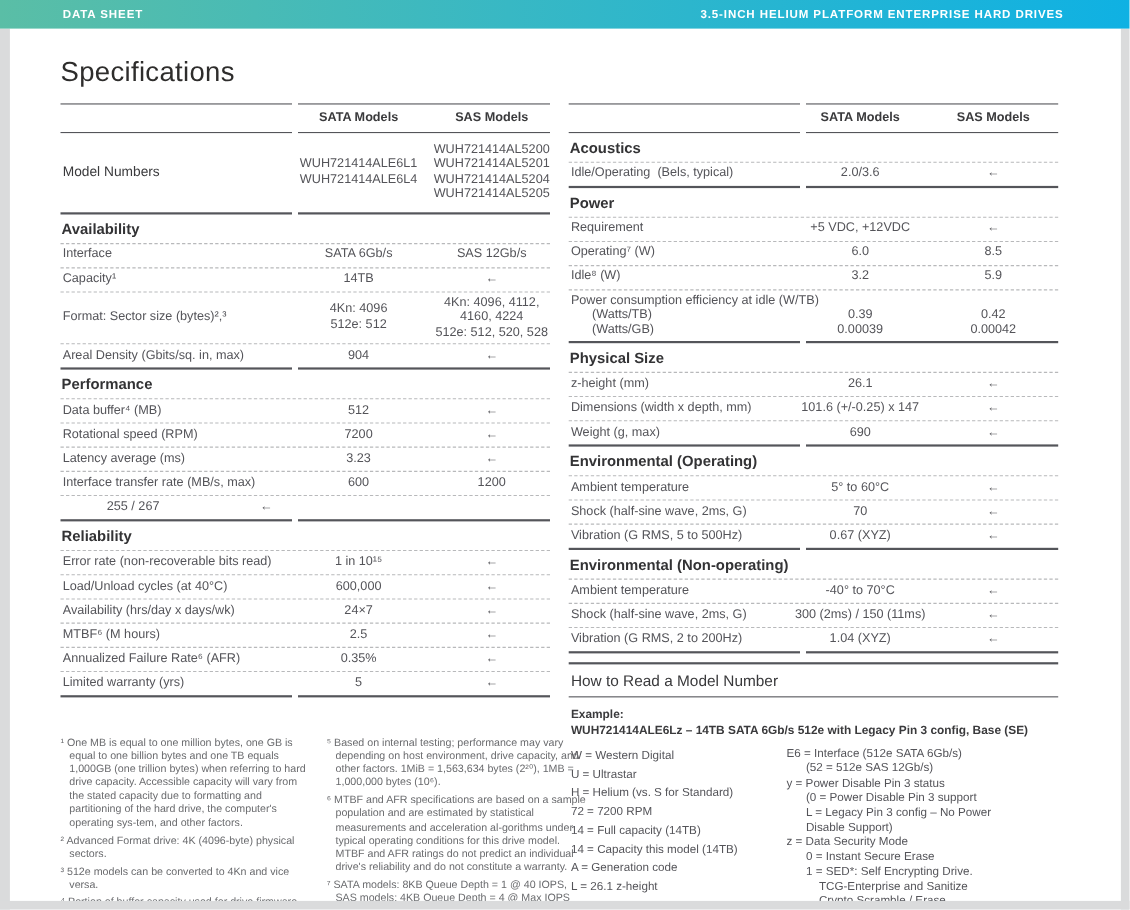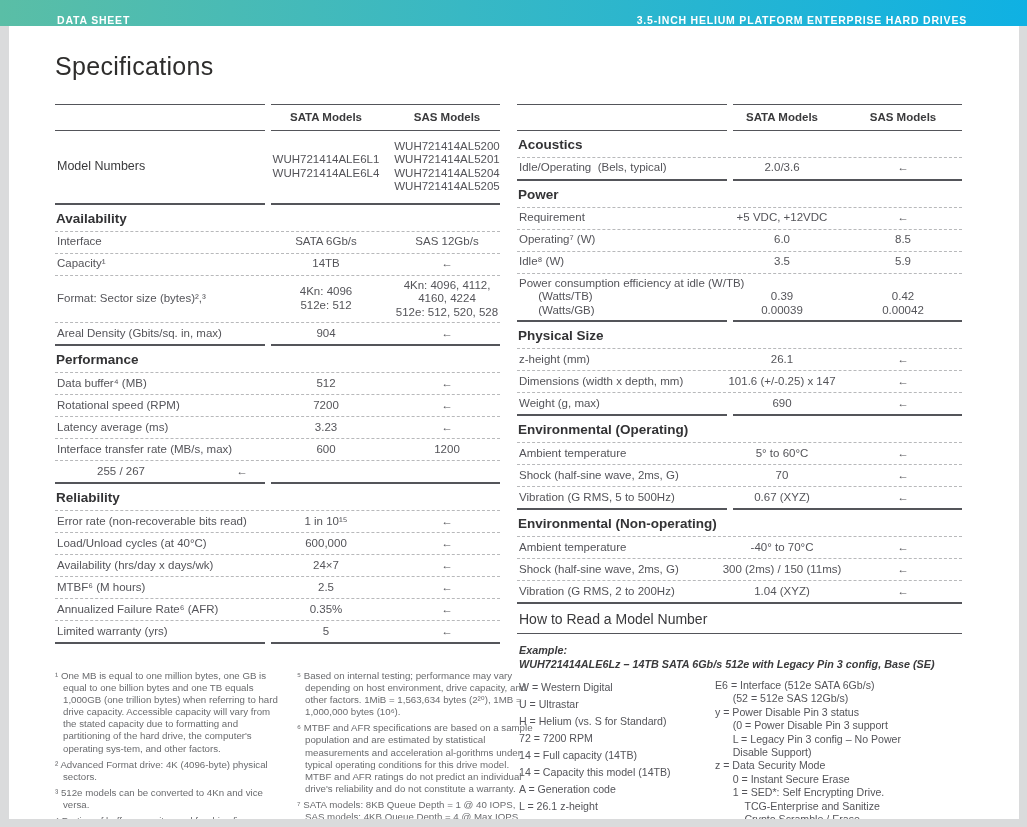--- a/index.html
+++ b/index.html
@@ -6,37 +6,37 @@
   body{
     width:1027px;height:827px;position:relative;overflow:hidden;
     background:#ffffff;
     font-family:"Liberation Sans","DejaVu Sans",sans-serif;
     -webkit-font-smoothing:antialiased;
   }
   
   .band{
     position:absolute;top:0;left:0;width:100%;height:26px;z-index:6;
     background:linear-gradient(90deg,#5ABEA6 0%,#38B8C4 45%,#0FB1E3 100%);
-    display:flex;justify-content:space-between;align-items:flex-end;
+    display:flex;justify-content:space-between;align-items:center;
     padding:0 60px 0 57px;box-sizing:border-box;
   }
   .band span{
     color:#ffffff;font-size:10.5px;font-weight:bold;letter-spacing:0.8px;
   }
   
   .m-left{position:absolute;left:0;top:26px;bottom:0;width:9px;background:#DADBDC;z-index:5;}
   .m-right{position:absolute;right:0;top:26px;bottom:0;width:8px;background:#DADBDC;z-index:5;}
   .m-bottom{position:absolute;left:0;right:0;bottom:0;height:8px;background:#DADBDC;z-index:5;}
 
   .title{
     position:absolute;left:55px;top:52px;
     font-size:25px;color:#2E2D2C;letter-spacing:0.3px;font-weight:400;
   }
 
-  .spec-table{position:absolute;top:104px;width:445px;}
+  .spec-table{position:absolute;top:94px;width:445px;}
   #left-table{left:55px;}
   #right-table{left:517px;}
 
   .rule{height:2px;background:linear-gradient(90deg,#54555A 0px,#54555A 210px,rgba(0,0,0,0) 210px,rgba(0,0,0,0) 216px,#54555A 216px);}
   .rule.thin{height:1px;}
 
   .trow{display:flex;align-items:center;padding:3px 0;min-height:15px;
         font-size:11.5px;color:#545459;line-height:13.5px;}
   .secrows .trow{border-bottom:1px dashed #B8B9BB;}
   .secrows .trow:last-child{border-bottom:none;}
@@ -50,21 +50,21 @@
   .sectitle{font-size:13.5px;font-weight:bold;color:#333335;padding:6px 1px 5px;
             border-bottom:1px dashed #B8B9BB;}
   .trow.model{padding:9px 0;}
   .trow.model .lbl{font-weight:normal;font-size:12.5px;color:#3A3A3C;}
 
   
   .mbox{position:absolute;left:517px;top:602px;width:445px;}
   .mrule{height:2px;background:#54555A;}
   .mrule2{height:1px;background:#54555A;}
   .mtitle{font-size:14px;color:#39393B;padding:7px 2px 6px;}
-  .mex{padding:10px 2px 0;font-size:10.8px;font-weight:bold;color:#3A3A3C;line-height:13.5px;font-style:italic;}
+  .mex{padding:10px 2px 0;font-size:10.8px;font-weight:bold;color:#3A3A3C;line-height:13.5px;}
   .mcols{display:flex;padding:8px 2px 0;font-size:10.6px;color:#545459;}
   .mcol-left{width:196px;white-space:pre-wrap;line-height:17px;flex:none;}
   .mcol-right{flex:1;white-space:pre-wrap;line-height:13.4px;}
 
   
   .foots{position:absolute;left:55px;top:638px;width:472px;display:flex;gap:12px;}
   .fcol{flex:none;margin-top:32px;}
   #fcol1{width:230px;}
   #fcol2{width:236px;}
   .fn{font-size:9.7px;line-height:12.1px;color:#6A6B6E;margin-bottom:4px;
@@ -216,21 +216,21 @@
         <div class="cell c1">+5 VDC, +12VDC</div>
         <div class="cell c2">←</div>
       </div>
       <div class="trow">
         <div class="lbl">Operating⁷ (W)</div>
         <div class="cell c1">6.0</div>
         <div class="cell c2">8.5</div>
       </div>
       <div class="trow">
         <div class="lbl">Idle⁸ (W)</div>
-        <div class="cell c1">3.5</div>
+        <div class="cell c1">3.2</div>
         <div class="cell c2">5.9</div>
       </div>
       <div class="trow">
         <div class="lbl">Power consumption efficiency at idle (W/TB)
       (Watts/TB)
       (Watts/GB)</div>
         <div class="cell c1">
 0.39
 0.00039</div>
         <div class="cell c2">

